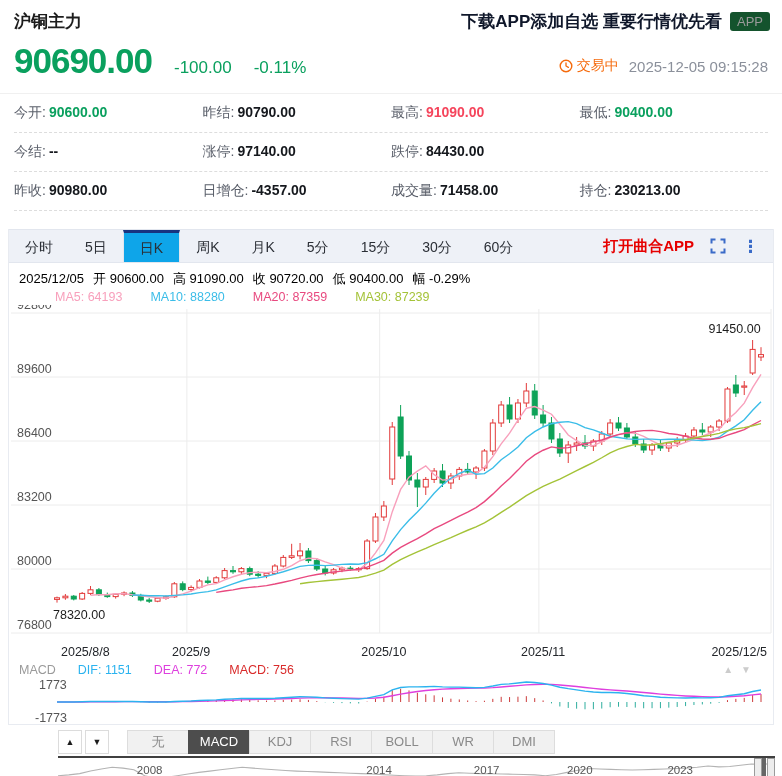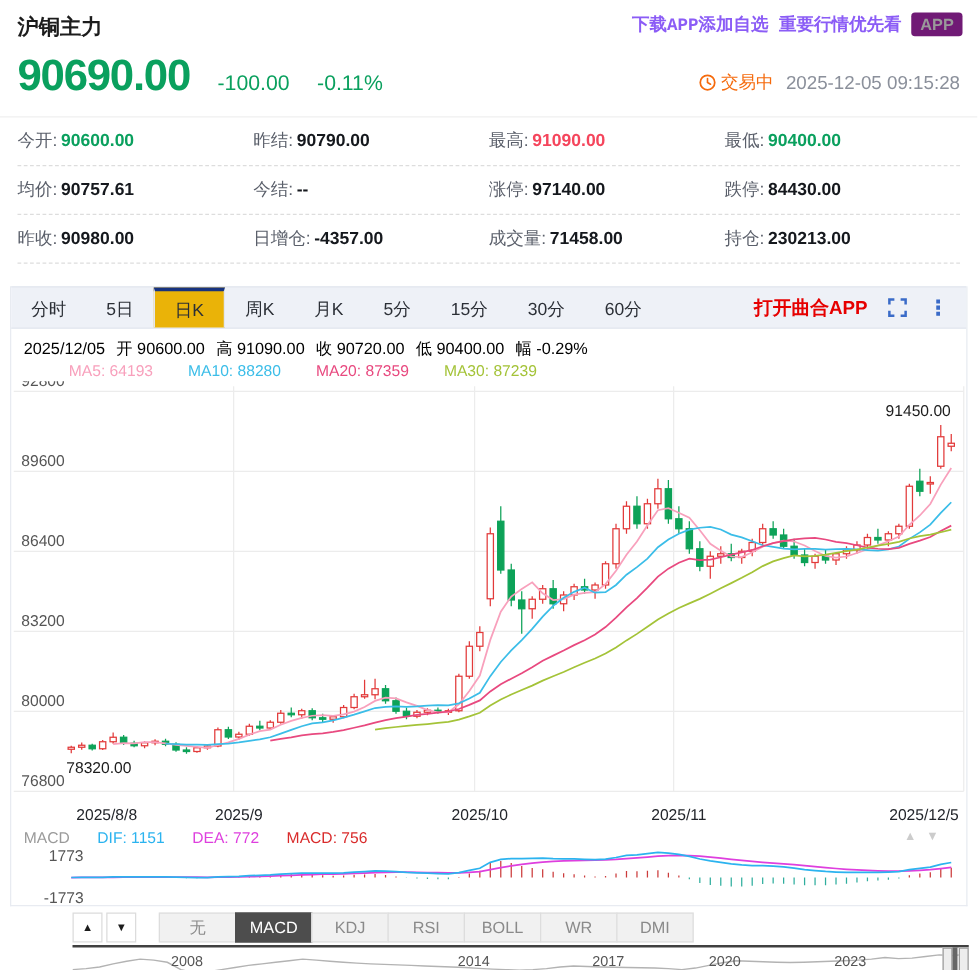--- a/index.html
+++ b/index.html
@@ -1,40 +1,40 @@
 <!DOCTYPE html>
 <html><head>
 <meta charset="utf-8">
 <style>
   * { margin:0; padding:0; box-sizing:border-box; }
   html,body { background:#fff; width:782px; font-family:"Liberation Sans","DejaVu Sans",sans-serif; color:#222; }
   .hdr-row { display:flex; justify-content:space-between; align-items:flex-start; padding:10px 12px 0 14px; }
   .title { font-size:17px; font-weight:bold; color:#1c1c1c; }
   .promo-wrap { display:flex; align-items:center; gap:8px; }
-  .promo { color:#8b5cf6; font-weight:bold; font-size:14px;font-family:Liberation Mono, monospace; }
-  .app-badge { background:#701a75; color:#9a9a9a; font-size:13px; padding:2px 7px; border-radius:3px;font-weight:bold; }
+  .promo { color:#0f172a; font-weight:bold; font-size:17px; }
+  .app-badge { background:#14532d; color:#9a9a9a; font-size:13px; padding:2px 7px; border-radius:3px; }
   .price-row { display:flex; justify-content:space-between; align-items:flex-end; padding:8px 14px 12px 14px; border-bottom:1px solid #f0f0f0; }
   .price-left { display:flex; align-items:baseline; }
   .big-price { font-size:35px; font-weight:bold; color:#0aa05e; letter-spacing:-1px; }
   .chg { font-size:17px; color:#0aa05e; margin-left:22px; }
   .price-right { display:flex; align-items:center; gap:10px; padding-bottom:6px; }
   .status { color:#f56a0c; font-size:14px; display:flex; align-items:center; gap:4px; }
   .tstamp { color:#8b909b; font-size:15px; }
   
   .stats { padding:0 14px; margin-bottom:18px; }
   .srow { display:grid; grid-template-columns:1fr 1fr 1fr 1fr; padding:10px 0; border-bottom:1px dashed #ddd; }
   .cell { font-size:14px; }
   .cell .lb { color:#5a5f6a; }
   .cell b { color:#15181d; font-weight:bold; margin-left:3px; }
   .cell b.green { color:#0aa05e; } .cell b.red { color:#f5455c; }
   
   .panel { margin:0 8px; border:1px solid #e8ebf1; border-top:none; }
   .tabbar { display:flex; background:#eef1f7; border-bottom:1px solid #e2e6ee; border-top:1px solid #e2e6ee; height:34px; align-items:stretch; }
   .ptab { padding:0 16px; line-height:34px; font-size:14px; color:#2b2f36; cursor:pointer; }
-  .ptab.active { background:#eab308; border-top:3px solid #17337f; border-left:1px solid #e2e6ee; border-right:1px solid #e2e6ee; line-height:30px; }
+  .ptab.active { background:#0ea5e9; border-top:3px solid #17337f; border-left:1px solid #e2e6ee; border-right:1px solid #e2e6ee; line-height:30px; }
   .tab-right { margin-left:auto; display:flex; align-items:center; gap:16px; padding-right:14px; }
   .openapp { color:#e60000; font-weight:bold; font-size:15px; cursor:pointer; }
   .kebab { color:#3a6bc8; font-size:17px; font-weight:bold; cursor:pointer; line-height:1; }
   .info1 { padding:7px 0 0 10px; font-size:13px; color:#000000; }
   .info1 span { margin-right:9px; }
   .info2 { padding:2px 0 0 46px; font-size:12.5px; height:17px; }
   .info2 span { margin-right:28px; }
   #kline-svg { display:block; }
   .xlabels { position:relative; height:16px; font-size:12.5px; color:#23262b; }
   .xlabels span { position:absolute; top:0; white-space:nowrap; }
@@ -84,21 +84,20 @@
 </div>
 
 <div class="stats" id="stats">
     <div class="srow">
       <div class="cell"><span class="lb">今开:</span><b class="green">90600.00</b></div>
       <div class="cell"><span class="lb">昨结:</span><b>90790.00</b></div>
       <div class="cell"><span class="lb">最高:</span><b class="red">91090.00</b></div>
       <div class="cell"><span class="lb">最低:</span><b class="green">90400.00</b></div>
     </div>
     <div class="srow">
-      <div class="cell"><span class="lb">均价:</span><b>90757.61</b></div>
       <div class="cell"><span class="lb">今结:</span><b>--</b></div>
       <div class="cell"><span class="lb">涨停:</span><b>97140.00</b></div>
       <div class="cell"><span class="lb">跌停:</span><b>84430.00</b></div>
     </div>
     <div class="srow">
       <div class="cell"><span class="lb">昨收:</span><b>90980.00</b></div>
       <div class="cell"><span class="lb">日增仓:</span><b>-4357.00</b></div>
       <div class="cell"><span class="lb">成交量:</span><b>71458.00</b></div>
       <div class="cell"><span class="lb">持仓:</span><b>230213.00</b></div>
     </div>

